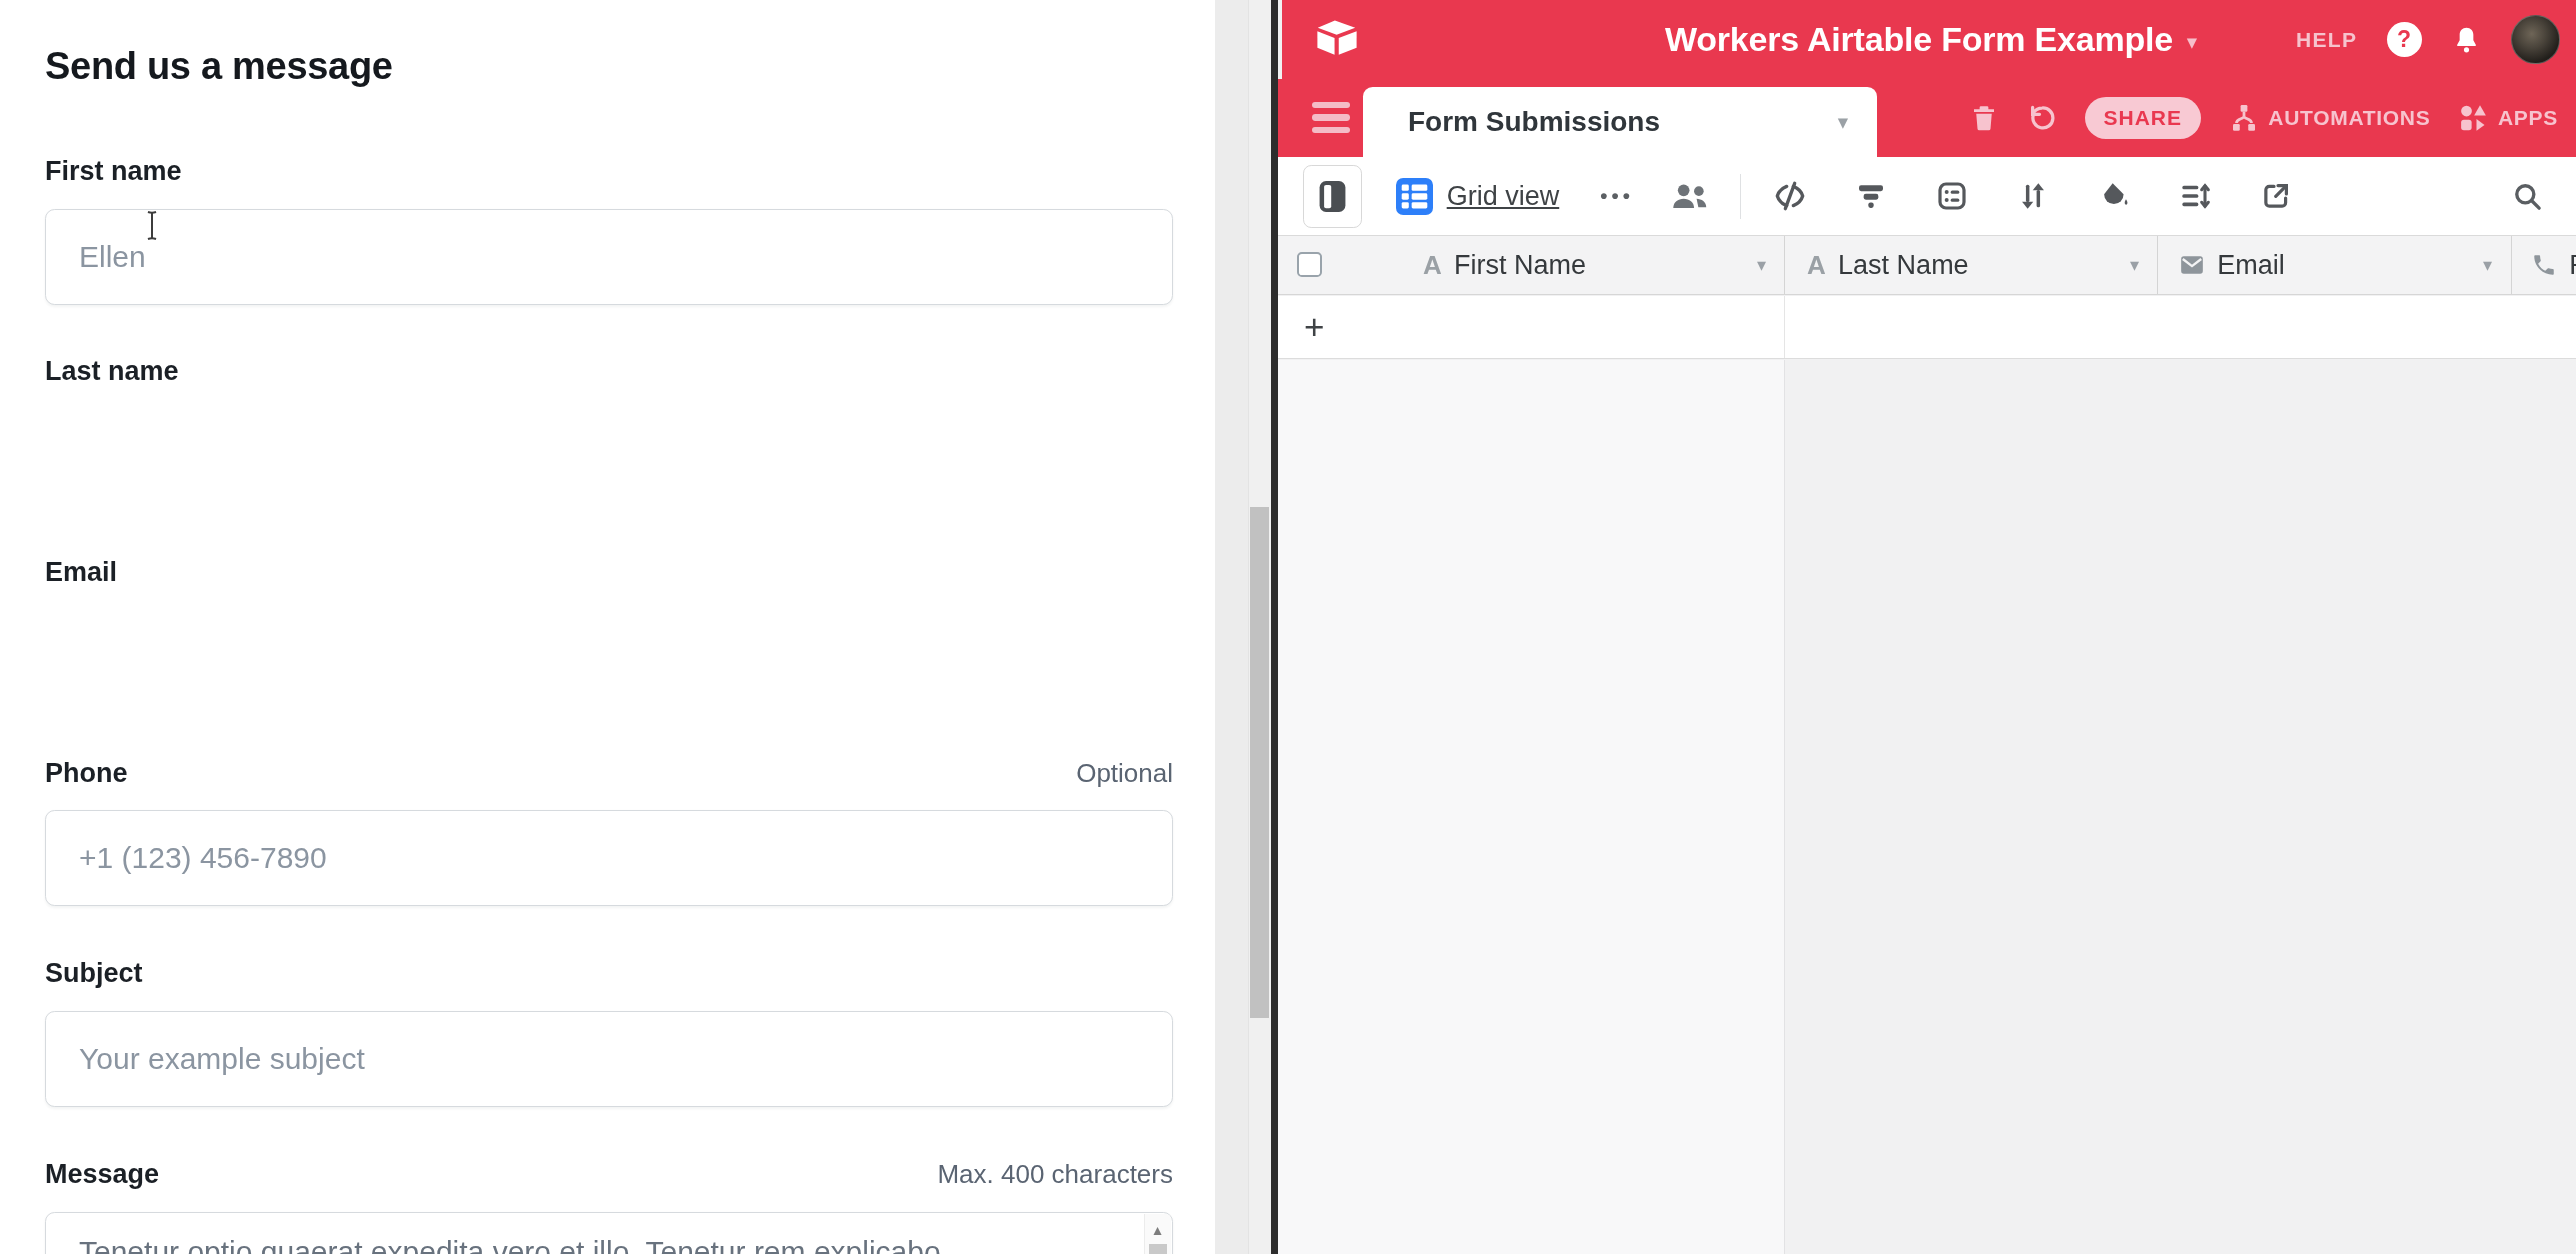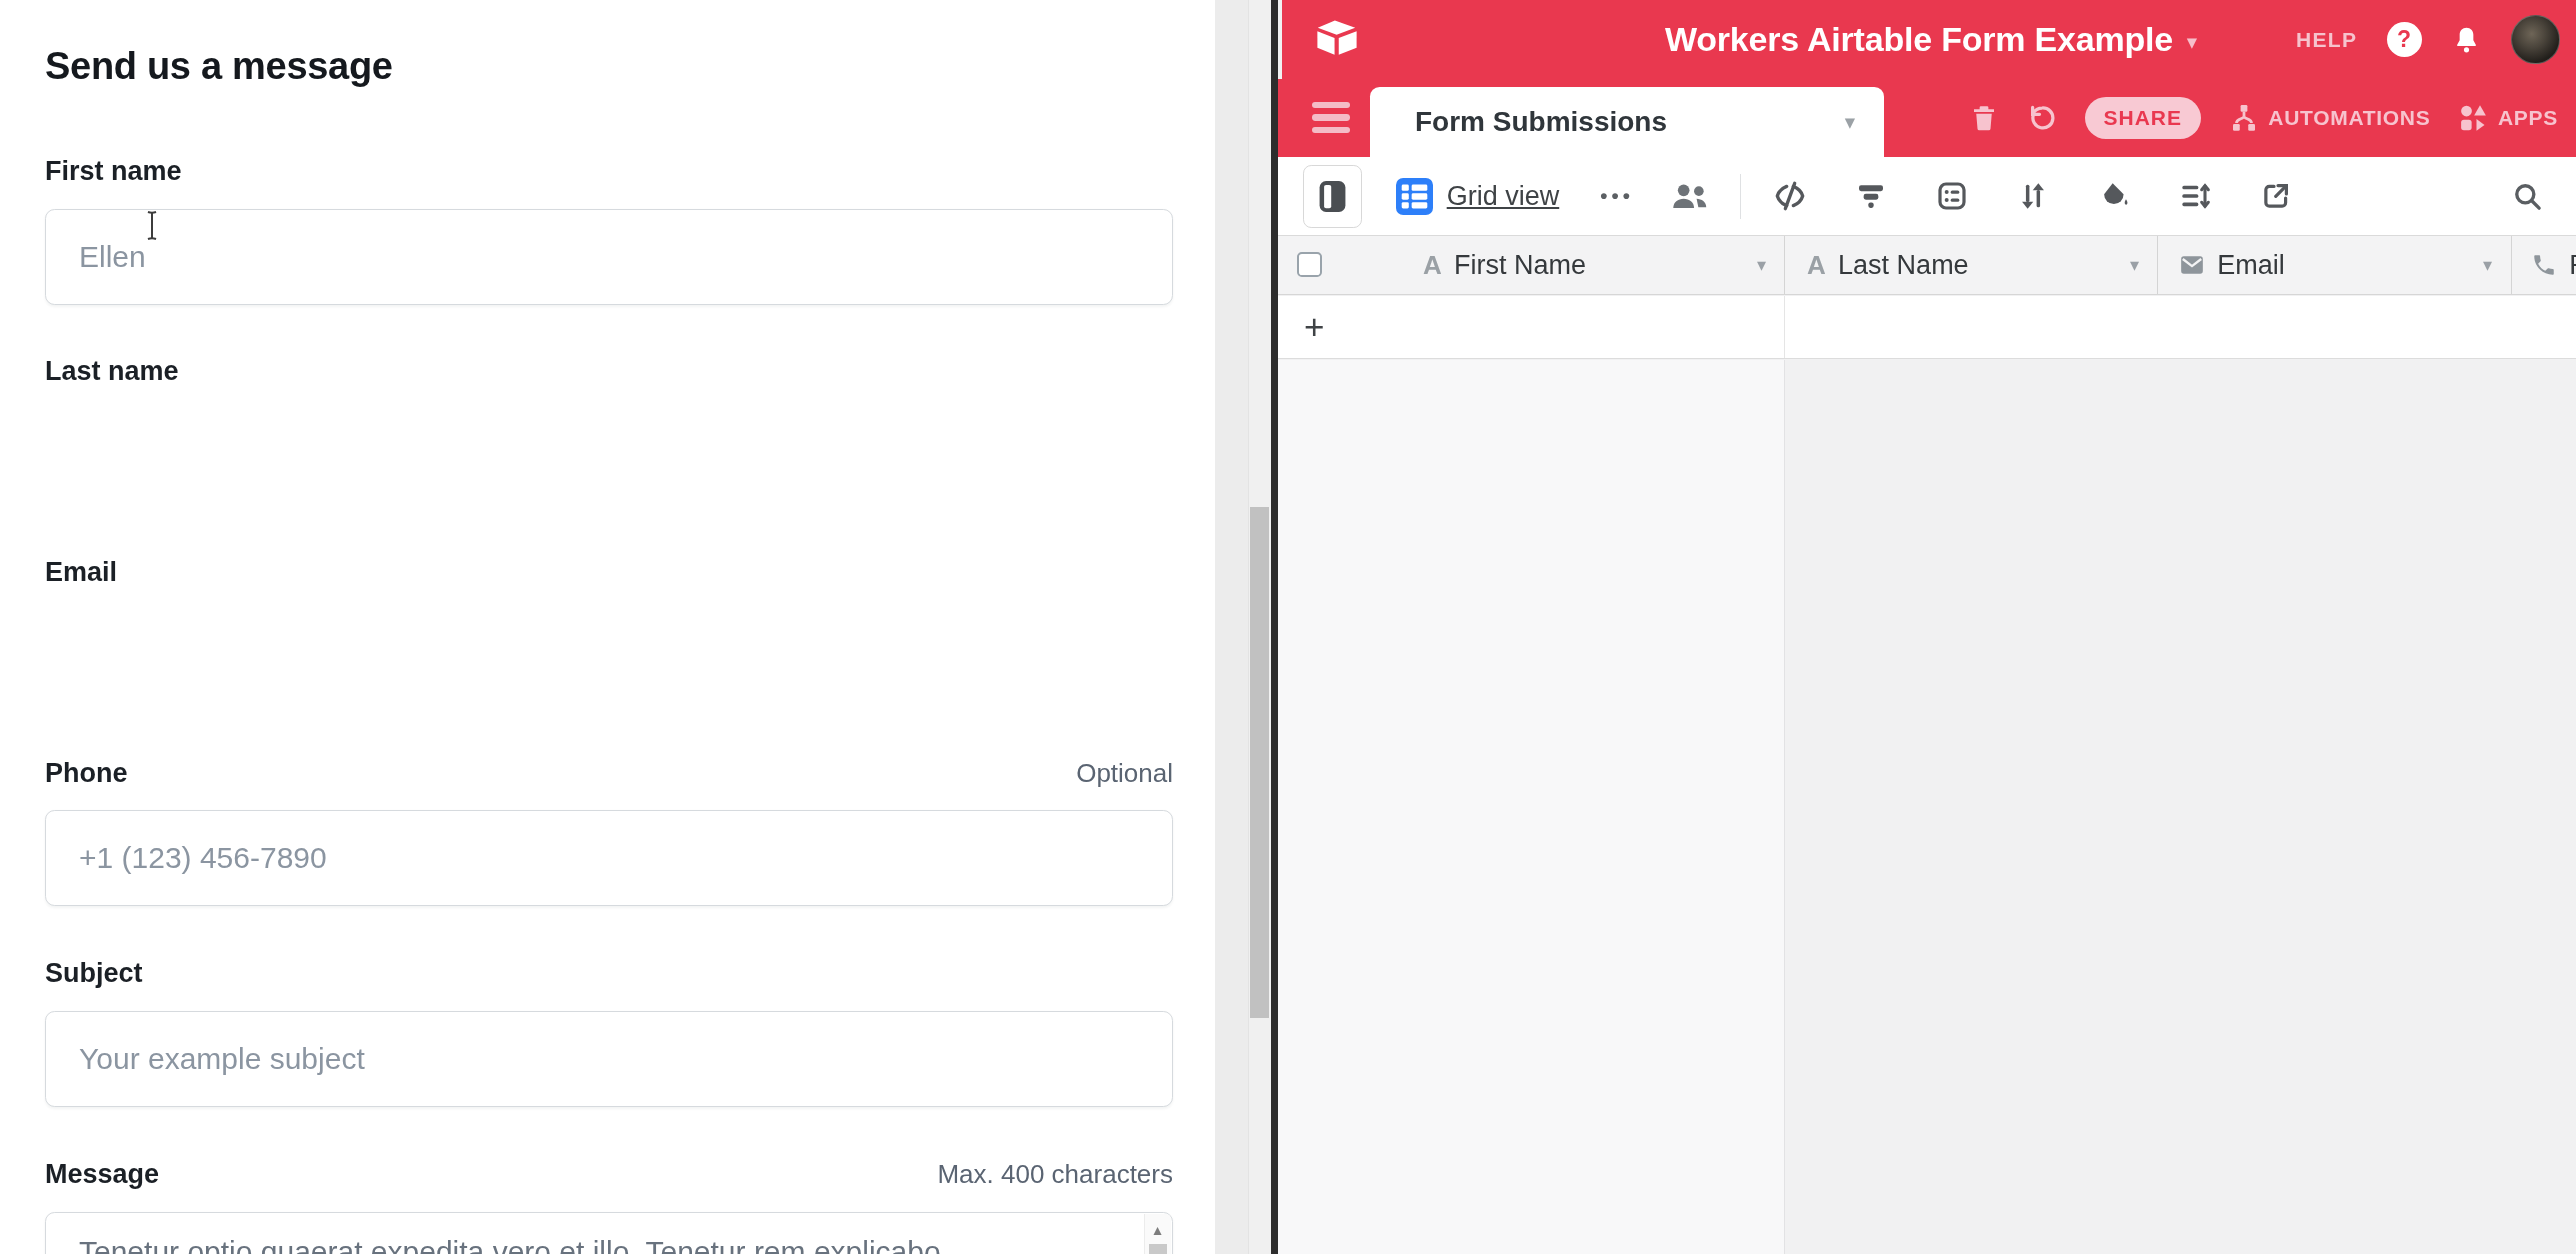--- a/index.html
+++ b/index.html
@@ -45,21 +45,21 @@
   .at-title { font-size:34px; font-weight:600; color:#ffffff; letter-spacing:-0.2px; }
   .at-title-caret { font-size:20.5px; color:#f6bfca; padding-top:5.5px; }
   .at-top-right { position:absolute; right:20.5px; top:0; height:79px; display:flex; align-items:center; gap:29px; }
   .at-help { font-size:21px; font-weight:700; color:#f6c3cd; letter-spacing:1.4px; }
   .q-circle { width:35px; height:35px; border-radius:50%; background:#fff; display:flex; align-items:center; justify-content:center; font-size:23px; font-weight:700; color:var(--red,#e9384f); }
   .bell { width:31px; height:34px; color:#fff; }
   .avatar { width:49px; height:49px; border-radius:50%; background:radial-gradient(circle at 42% 38%, #6e6557 0%, #4a443b 35%, #23201c 70%, #141210 100%); border:1.4px solid rgba(255,255,255,.25); }
   .at-tabbar { position:absolute; left:0; top:79px; width:100%; height:78px; background:var(--red,#e9384f); }
   .hamburger { position:absolute; left:34px; top:23px; width:38px; height:31px; display:flex; flex-direction:column; justify-content:space-between; }
   .hamburger span { display:block; height:6.1px; border-radius:3.4px; background:#f4bcc7; }
-  .at-tab { position:absolute; left:92px; top:8.2px; width:514px; height:70px; background:#fff; border-radius:9.6px 9.6px 0 0; }
+  .at-tab { position:absolute; left:85px; top:8.2px; width:514px; height:70px; background:#fff; border-radius:9.6px 9.6px 0 0; }
   .at-tab-label { position:absolute; left:45px; top:0; height:100%; display:flex; align-items:center; font-size:28px; font-weight:600; color:#30363b; }
   .at-tab-caret { position:absolute; right:29px; top:0; height:100%; display:flex; align-items:center; font-size:20.5px; color:#9ba1a6; }
   .at-tab-right { position:absolute; right:18px; top:0; height:78px; display:flex; align-items:center; gap:28px; color:#f7c3ce; }
   .tb-icon { width:30px; height:30px; color:#f7c3ce; }
   .share-pill { width:116px; height:42px; border-radius:22px; background:var(--pink,#f8c9d3); display:flex; align-items:center; justify-content:center; font-size:21px; font-weight:700; letter-spacing:1px; color:var(--red,#e9384f); }
   .pill-group { display:flex; align-items:center; gap:9.6px; font-size:21px; font-weight:700; letter-spacing:0.7px; color:#f7c3ce; }
   
   .at-toolbar { position:absolute; left:0; top:157px; width:100%; height:78px; background:#fff; display:flex; align-items:center; }
   .toggle-btn { margin-left:25px; width:59px; height:63px; border:1.4px solid #d8d8d8; border-radius:8.2px; background:#fff; display:flex; align-items:center; justify-content:center; }
   .panel-glyph { width:31px; height:37px; }

